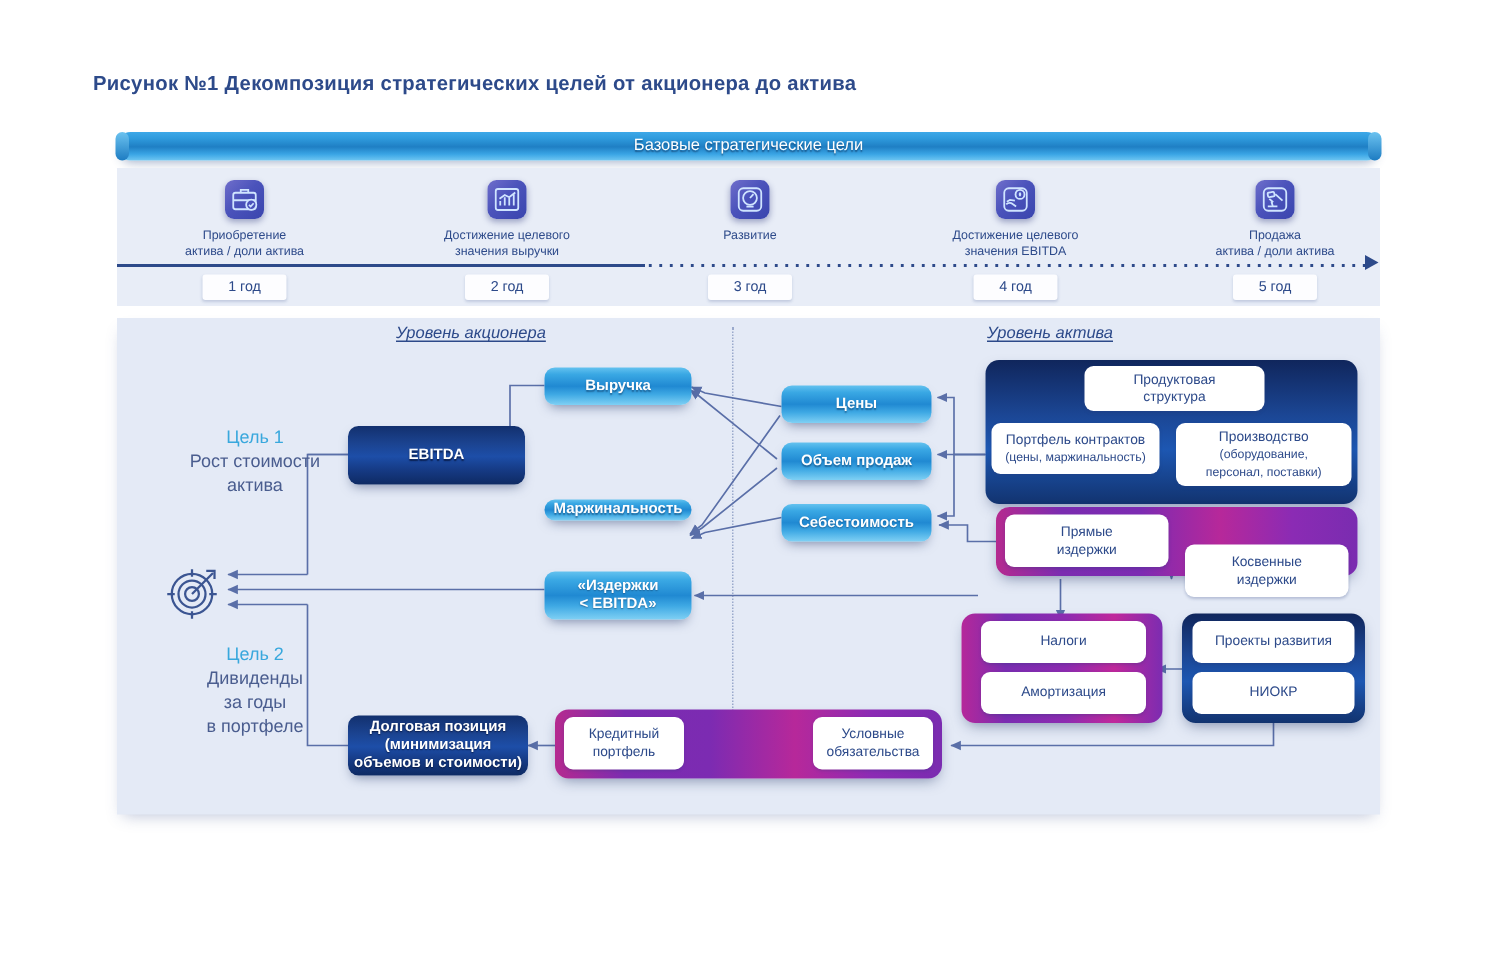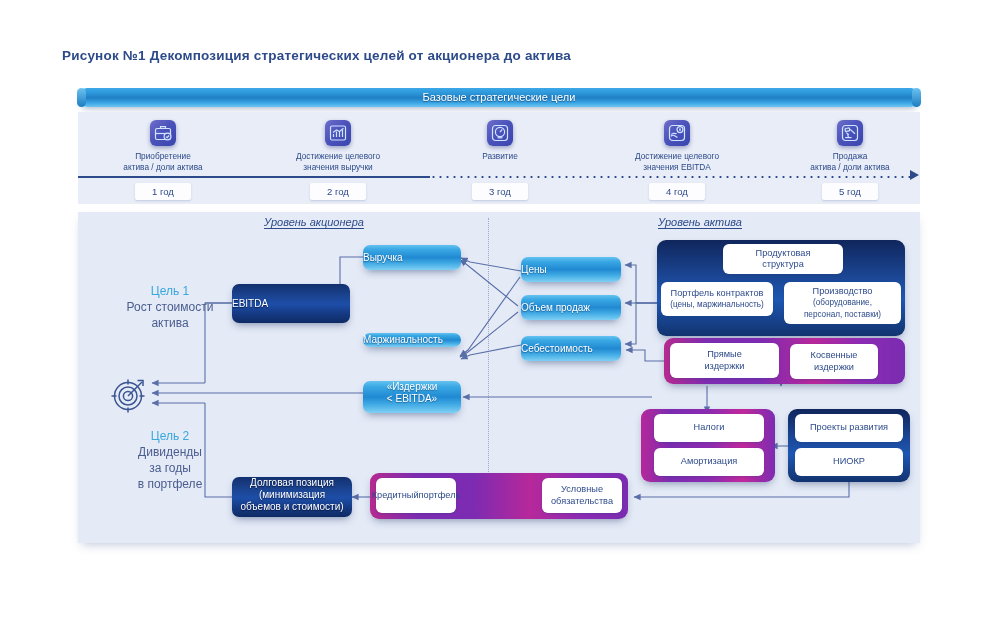--- a/index.html
+++ b/index.html
@@ -82,22 +82,22 @@
     position:absolute;left:488px;top:218px;width:0;height:296px;
     border-left:1.4px dotted #9aa9cc;
   }
   .section-head{
     position:absolute;font-size:11px;color:#2d4a8a;
     text-decoration:underline;text-underline-offset:2px;white-space:nowrap;font-style:italic;
   }
 
   
   .bx{position:absolute;border-radius:7px;text-align:center;color:#fff;
-      display:flex;align-items:center;
-      box-shadow:0 4px 8px -3px rgba(30,50,100,.55);}
+      display:flex;align-items:center;justify-content:center;
+      box-shadow:0 4px 8px -3px rgba(30,50,100,.55);font-weight:bold;}
   .bx span{display:block;line-height:12px;}
 
   .bx-light{
     background:linear-gradient(to bottom,#64c2ef 0%,#3aa8e4 18%,#2089d2 50%,#3fa9e4 72%,#7fd0f4 100%);
     font-size:10px;text-shadow:0 1px 1px rgba(10,50,90,.5);
   }
   .bx-dark{
     background:linear-gradient(to bottom,#12306e 0%,#1b4390 30%,#1d4ea8 52%,#163b86 74%,#0e2a63 100%);
     font-size:10px;text-shadow:0 1px 1px rgba(0,10,40,.7);
   }
@@ -357,21 +357,21 @@
     <span>Производство</span>
     <span style="font-size:8.2px">(оборудование,</span>
     <span style="font-size:8.2px">персонал, поставки)</span>
   </div>
 
   <div class="grp grp-purple" style="left:664px;top:338px;width:241px;height:46px;"></div>
   <div class="wbox" style="left:670px;top:343px;width:109px;height:35px;flex-direction:column;">
     <span>Прямые</span>
     <span>издержки</span>
   </div>
-  <div class="wbox" style="left:790px;top:344px;width:88px;height:35px;flex-direction:column;align-items:center;">
+  <div class="wbox" style="left:790px;top:363px;width:109px;height:35px;flex-direction:column;align-items:center;">
     <span>Косвенные</span>
     <span>издержки</span>
   </div>
 
   <div class="grp grp-purple2" style="left:641px;top:409px;width:134px;height:73px;"></div>
   <div class="wbox" style="left:654px;top:414px;width:110px;height:28px;">
     <span>Налоги</span>
   </div>
   <div class="wbox" style="left:654px;top:448px;width:110px;height:28px;">
     <span>Амортизация</span>
@@ -379,21 +379,21 @@
 
   <div class="grp grp-navy" style="left:788px;top:409px;width:122px;height:73px;"></div>
   <div class="wbox" style="left:795px;top:414px;width:108px;height:28px;">
     <span>Проекты развития</span>
   </div>
   <div class="wbox" style="left:795px;top:448px;width:108px;height:28px;">
     <span>НИОКР</span>
   </div>
 
   <div class="grp grp-purple" style="left:370px;top:473px;width:258px;height:46px;"></div>
-  <div class="wbox" style="left:376px;top:478px;width:80px;height:35px;flex-direction:row;">
+  <div class="wbox" style="left:376px;top:478px;width:80px;height:35px;flex-direction:column;">
     <span>Кредитный</span>
     <span>портфель</span>
   </div>
   <div class="wbox" style="left:542px;top:478px;width:80px;height:35px;flex-direction:column;">
     <span>Условные</span>
     <span>обязательства</span>
   </div>
 
 </div>
 

